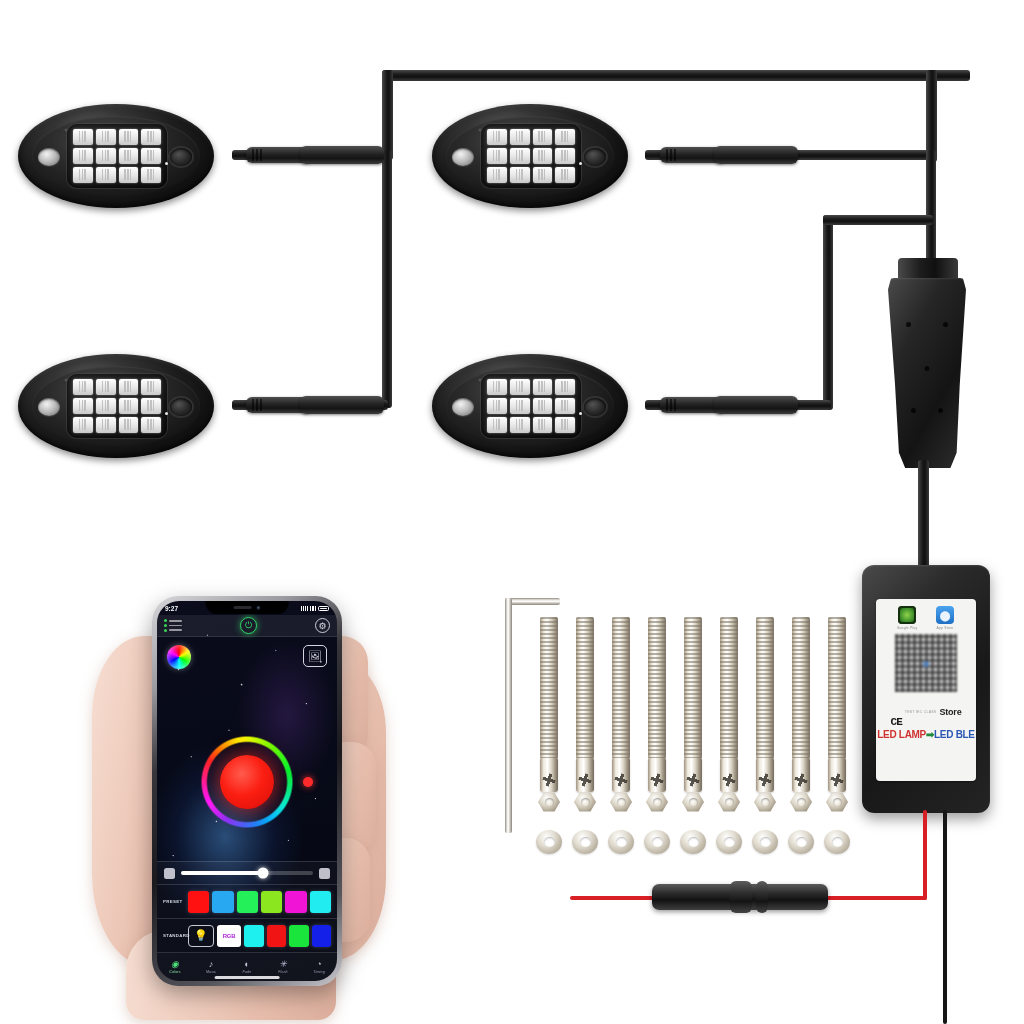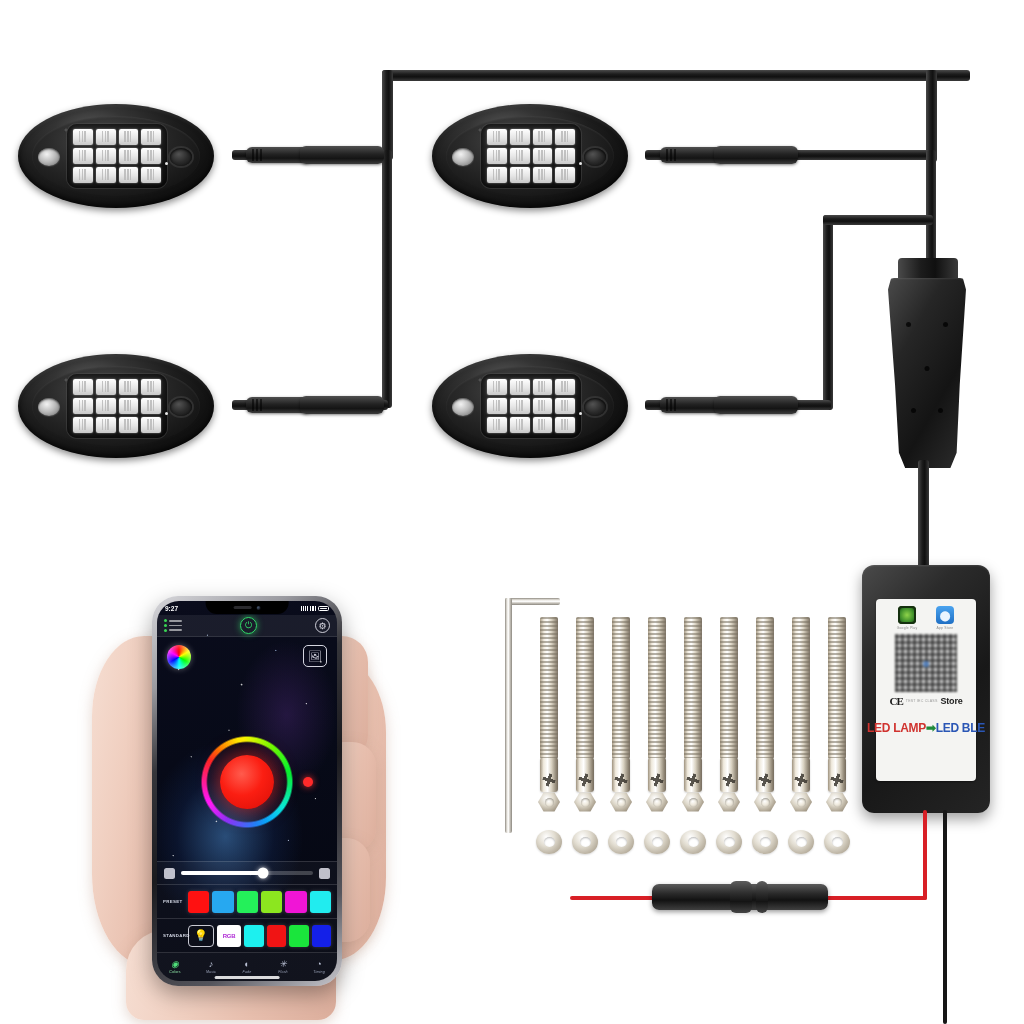--- a/index.html
+++ b/index.html
@@ -119,24 +119,24 @@
   .store-cap { font-size:3.4px; color:#8d8d8d; margin-top:2px; letter-spacing:.2px; white-space:nowrap; }
   .qr { width:62px; height:58px; margin-top:4px; filter: blur(1.1px);
         background:
           radial-gradient(circle at 50% 52%, rgba(60,120,200,.75) 0 7%, transparent 8%),
           repeating-linear-gradient(0deg, #6e6e6e 0 3px, #d8d8d8 3px 6px),
           repeating-linear-gradient(90deg, rgba(80,80,80,.85) 0 3px, rgba(225,225,225,.85) 3px 6px);
         background-blend-mode: normal, multiply, normal;
         opacity:.9;
   }
   .cert-row { display:flex; align-items:center; gap:3px; margin-top:3px; }
-  .ce-mark { font-size:11px; font-weight:700; color:#1a1a1a; font-family:Liberation Serif, serif; letter-spacing:-1px; }
+  .ce-mark { font-size:11px; font-weight:700; color:#1a1a1a; font-family:Liberation Mono, monospace; letter-spacing:-1px;margin-top:21px; }
   .tiny-grey { font-size:3.6px; color:#9b9b9b; letter-spacing:.2px; }
   .rohs { font-size:9px; font-weight:700; color:#222; letter-spacing:-.2px; }
-  .ledline { margin-top:14px; font-size:12px; font-weight:700; letter-spacing:-.3px; white-space:nowrap; }
+  .ledline { margin-top:1px; font-size:10px; font-weight:700; letter-spacing:-.3px; white-space:nowrap; }
   .ledline .red { color:#d0332f; }
   .ledline .grn { color:#1f8a3b; }
   .ledline .blu { color:#2a56b5; }
 
   
   .screw { position:absolute; width:18px; }
   .screw .shaft {
     height:142px; border-radius:2px;
     background:
       repeating-linear-gradient(0deg, rgba(120,112,96,.55) 0 2px, rgba(255,255,250,.0) 2px 4px),

